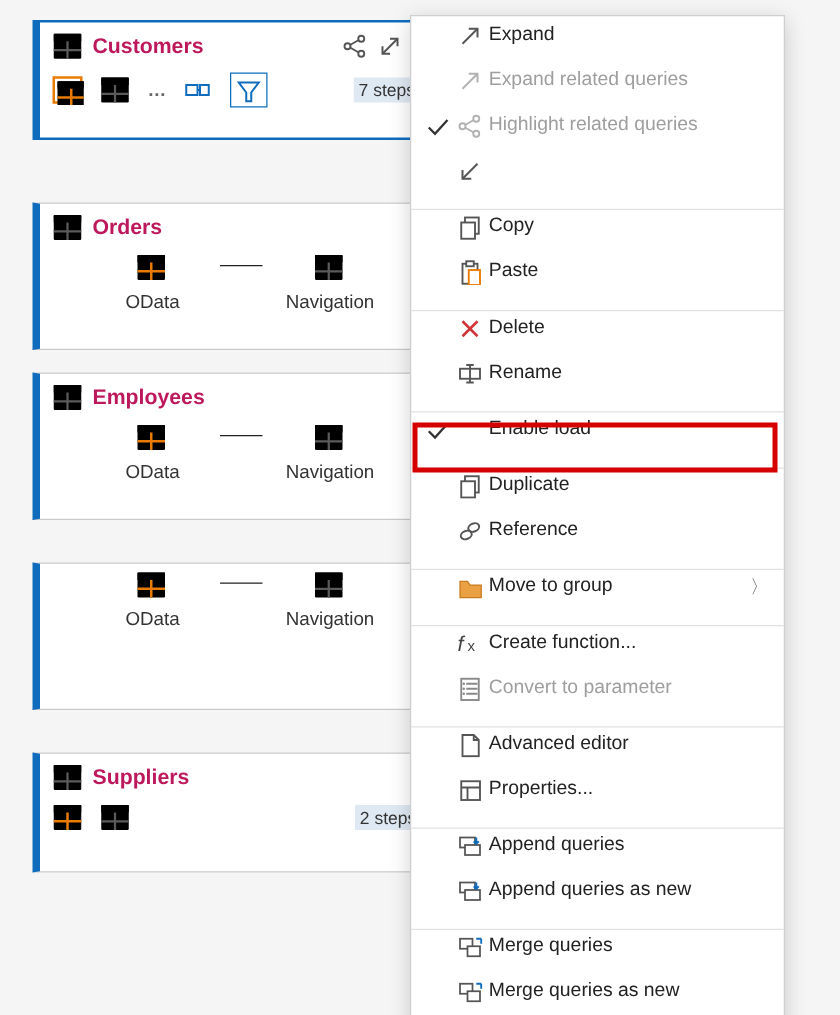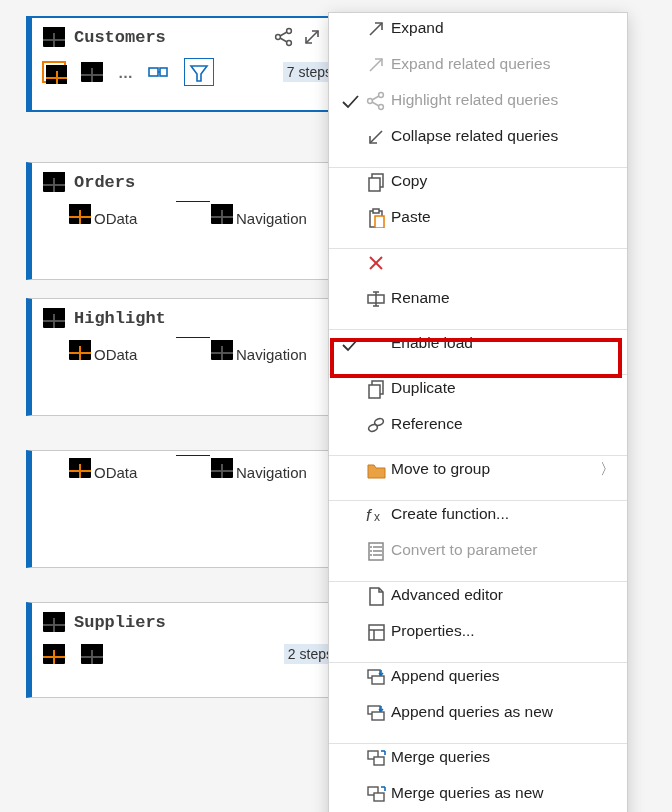--- a/index.html
+++ b/index.html
@@ -22,21 +22,21 @@
     border-left: 6px solid #0f6cbd;
     padding: 0;
   }
   .card.selected { border: 2px solid #0f6cbd; border-left-width: 6px; }
   .card-header {
     display: flex;
     align-items: center;
     padding: 8px 10px 4px 10px;
     gap: 8px;
   }
-  .qname { font-weight: 600; font-size: 17px; color:#404040; flex:1;font-family:Liberation Mono, monospace; }
+  .qname { font-weight: 600; font-size: 17px; color:#be185d; flex:1; }
   .card-sub {
     display: flex;
     align-items: center;
     padding: 6px 10px 12px 10px;
     gap: 14px;
   }
   .table-btn {
     width: 24px; height: 22px;
     display:inline-block;
   }
@@ -47,21 +47,21 @@
     color:#333;
   }
   .ellipsis{color:#666;font-weight:bold;letter-spacing:1px;}
 
   .pipeline{
     display:flex;
     align-items:center;
     padding:6px 10px 8px 36px;
     gap:0;
   }
-  .pipe-step{display:flex;flex-direction:row;align-items:center;width:108px;}
+  .pipe-step{display:flex;flex-direction:column;align-items:center;width:108px;}
   .pipe-label{font-size:15px;color:#333;margin-top:6px;}
   .pipe-line{height:1px;background:#222;flex:0 0 34px;margin-top:-28px;width:34px;}
 
   
   .ctx {
     position:absolute;
     left:328px; top:12px;
     width:300px;
     background:#fff;
     border:1px solid #cfcfcf;
@@ -278,21 +278,21 @@
   </div>
 </div>
 
 <div class="card" style="left:26px;top:298px;width:322px;height:118px;">
   <div class="card-header">
     <span class="table-btn">
         <svg class="ico-table-grey" width="24" height="22">
           <use href="#tbl-g"></use>
         </svg>
       </span>
-    <span class="qname">Highlight</span>
+    <span class="qname">Employees</span>
   </div>
   <div class="pipeline">
     <div class="pipe-step">
       <svg class="ico-table-orange" width="26" height="24">
           <use href="#tbl-o"></use>
         </svg>
       <span class="pipe-label">OData</span>
     </div>
     <div class="pipe-line"></div>
     <div class="pipe-step">
@@ -383,21 +383,20 @@
     <span class="mlabel">Highlight related queries</span>
   </div>
 
   <div class="mi">
     <span class="mark"></span>
     <span class="mic">
         <svg width="20" height="20">
           <use href="#collapse-arrow"></use>
         </svg>
       </span>
-    <span class="mlabel">Collapse related queries</span>
   </div>
 
   <div class="sep"></div>
 
   <div class="mi">
     <span class="mark"></span>
     <span class="mic">
         <svg width="20" height="20">
           <use href="#copy-ico"></use>
         </svg>
@@ -416,20 +415,21 @@
 
   <div class="sep"></div>
 
   <div class="mi">
     <span class="mark"></span>
     <span class="mic">
         <svg width="20" height="20">
           <use href="#x-ico"></use>
         </svg>
       </span>
+    <span class="mlabel">Delete</span>
   </div>
   <div class="mi">
     <span class="mark"></span>
     <span class="mic">
         <svg width="20" height="20">
           <use href="#rename-ico"></use>
         </svg>
       </span>
     <span class="mlabel">Rename</span>
   </div>

